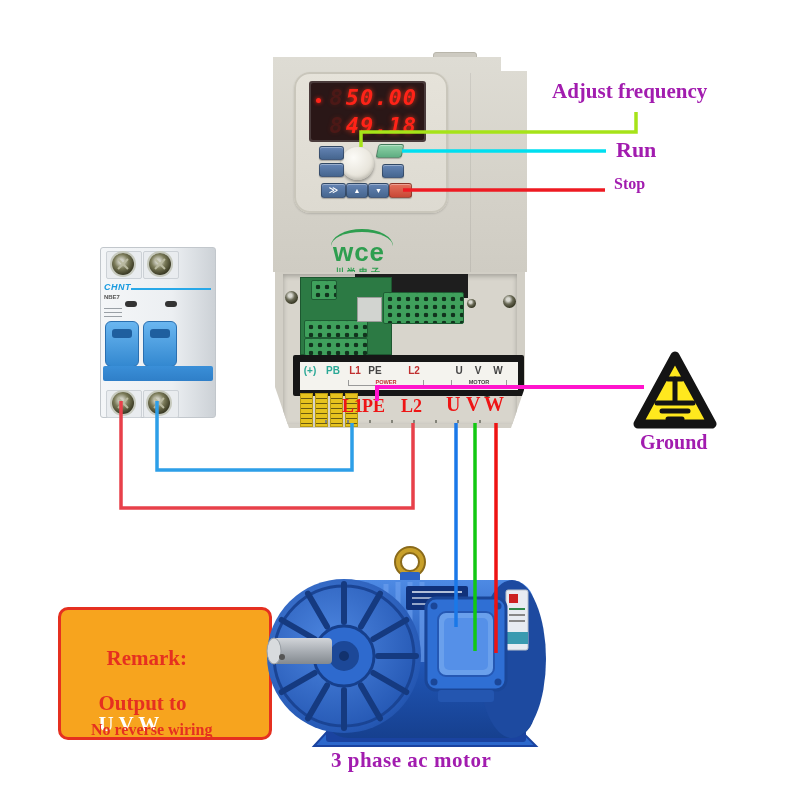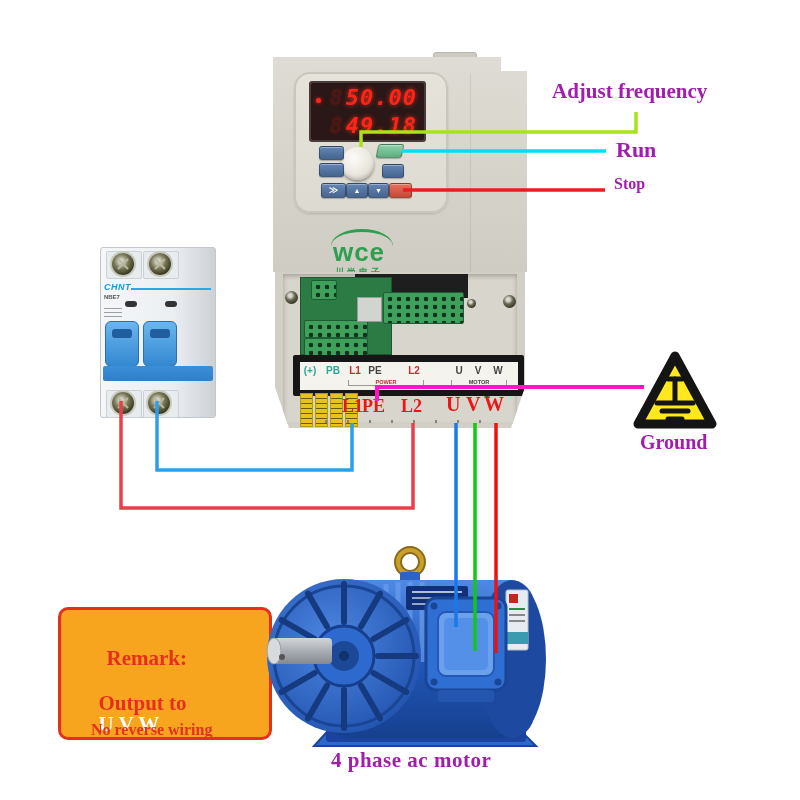--- a/index.html
+++ b/index.html
@@ -97,21 +97,21 @@
 </style>
 </head>
 <body>
 
 <div id="canvas">
 
   <div class="annot serifb" style="left:552px;top:81px;font-size:21px;">Adjust frequency</div>
   <div class="annot serifb" style="left:616px;top:139px;font-size:22px;">Run</div>
   <div class="annot serifb" style="left:614px;top:176px;font-size:16px;">Stop</div>
   <div class="annot serifb" style="left:640px;top:432px;font-size:20px;">Ground</div>
-  <div class="annot serifb" style="left:331px;top:750px;font-size:21px;letter-spacing:.5px;">4 phase ac motor</div>
+  <div class="annot serifb" style="left:331px;top:750px;font-size:21px;letter-spacing:.5px;">3 phase ac motor</div>
 
   <div id="breaker" class="abs">
     <div class="bterm" style="left:5px;top:3px;"></div>
     <div class="bterm" style="left:42px;top:3px;"></div>
     <div class="bscrew" style="left:11px;top:5px;"></div>
     <div class="bscrew" style="left:48px;top:5px;"></div>
     <div id="chnt" class="abs">CHNT</div>
     <div id="chnt-line" class="abs"></div>
     <div id="bmodel" class="abs">NBE7</div>
     <div class="bpill" style="left:24px;top:53px;"></div>

